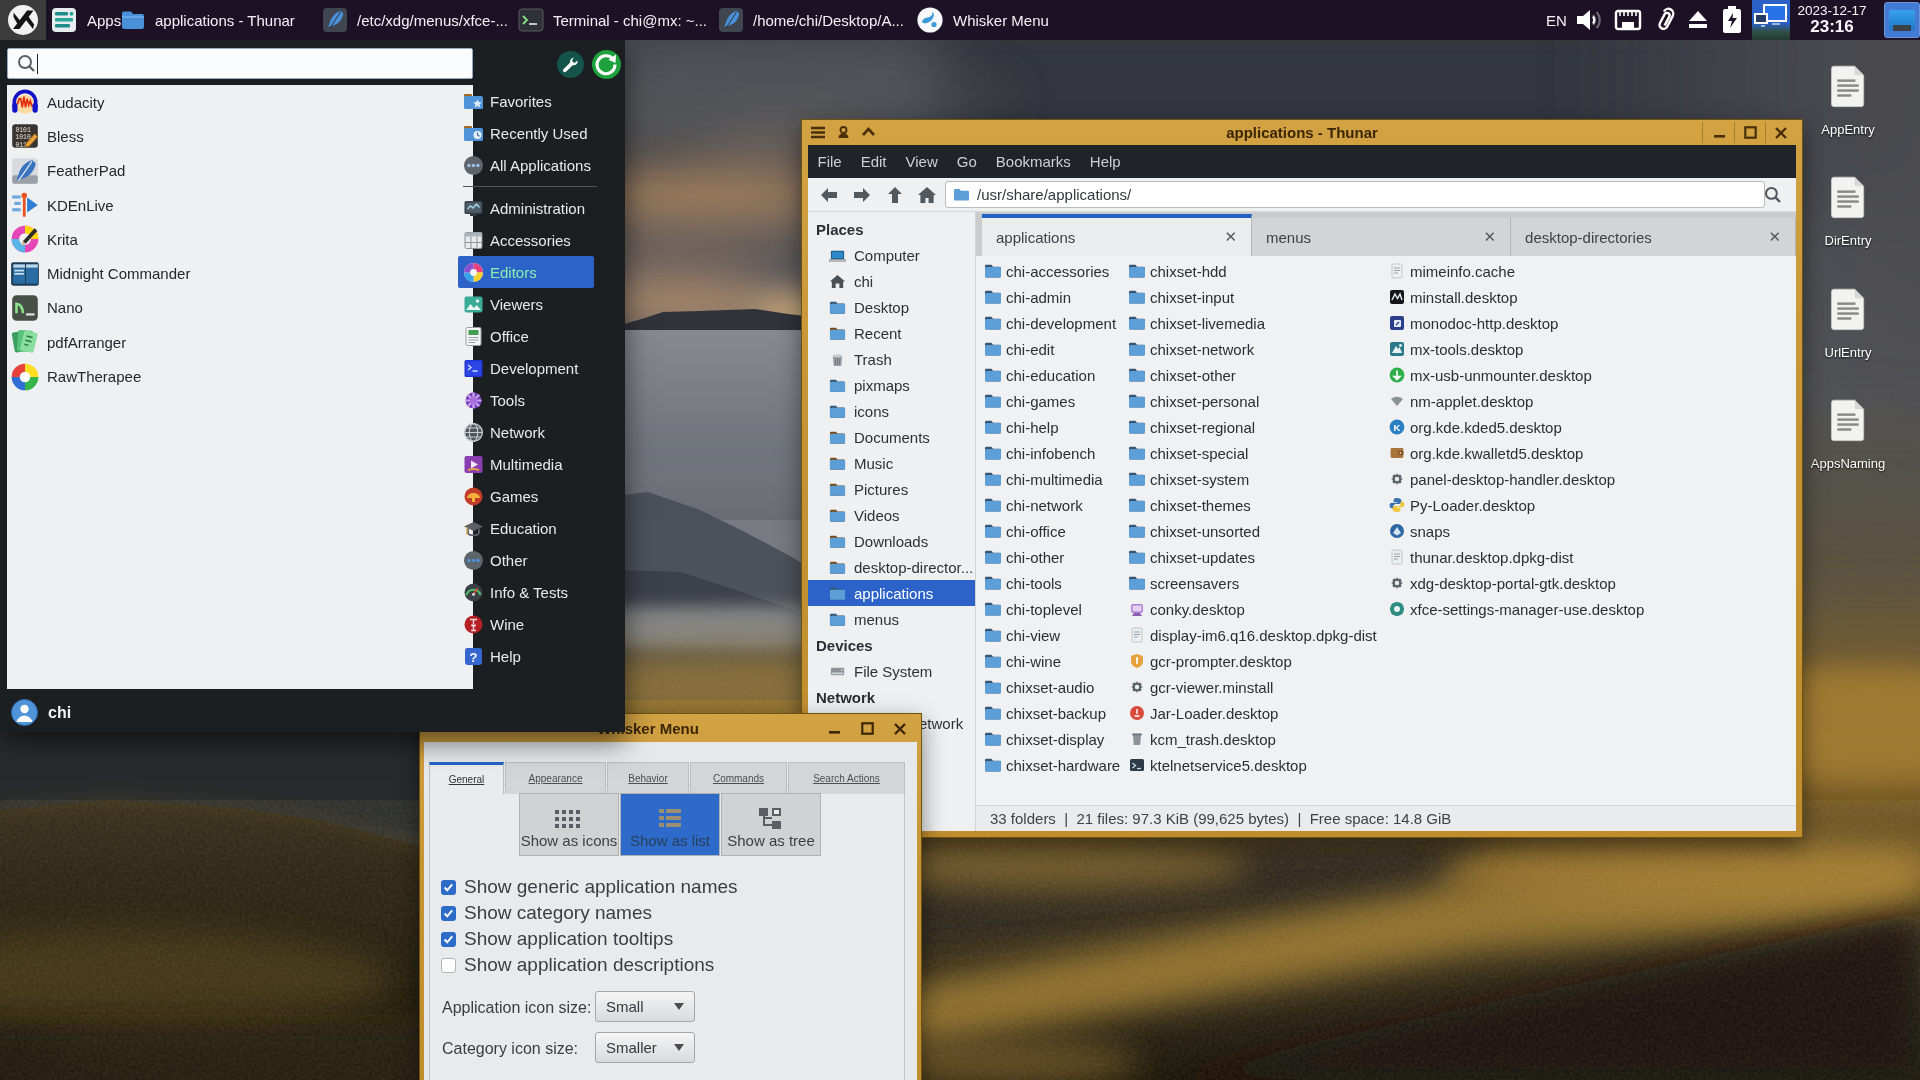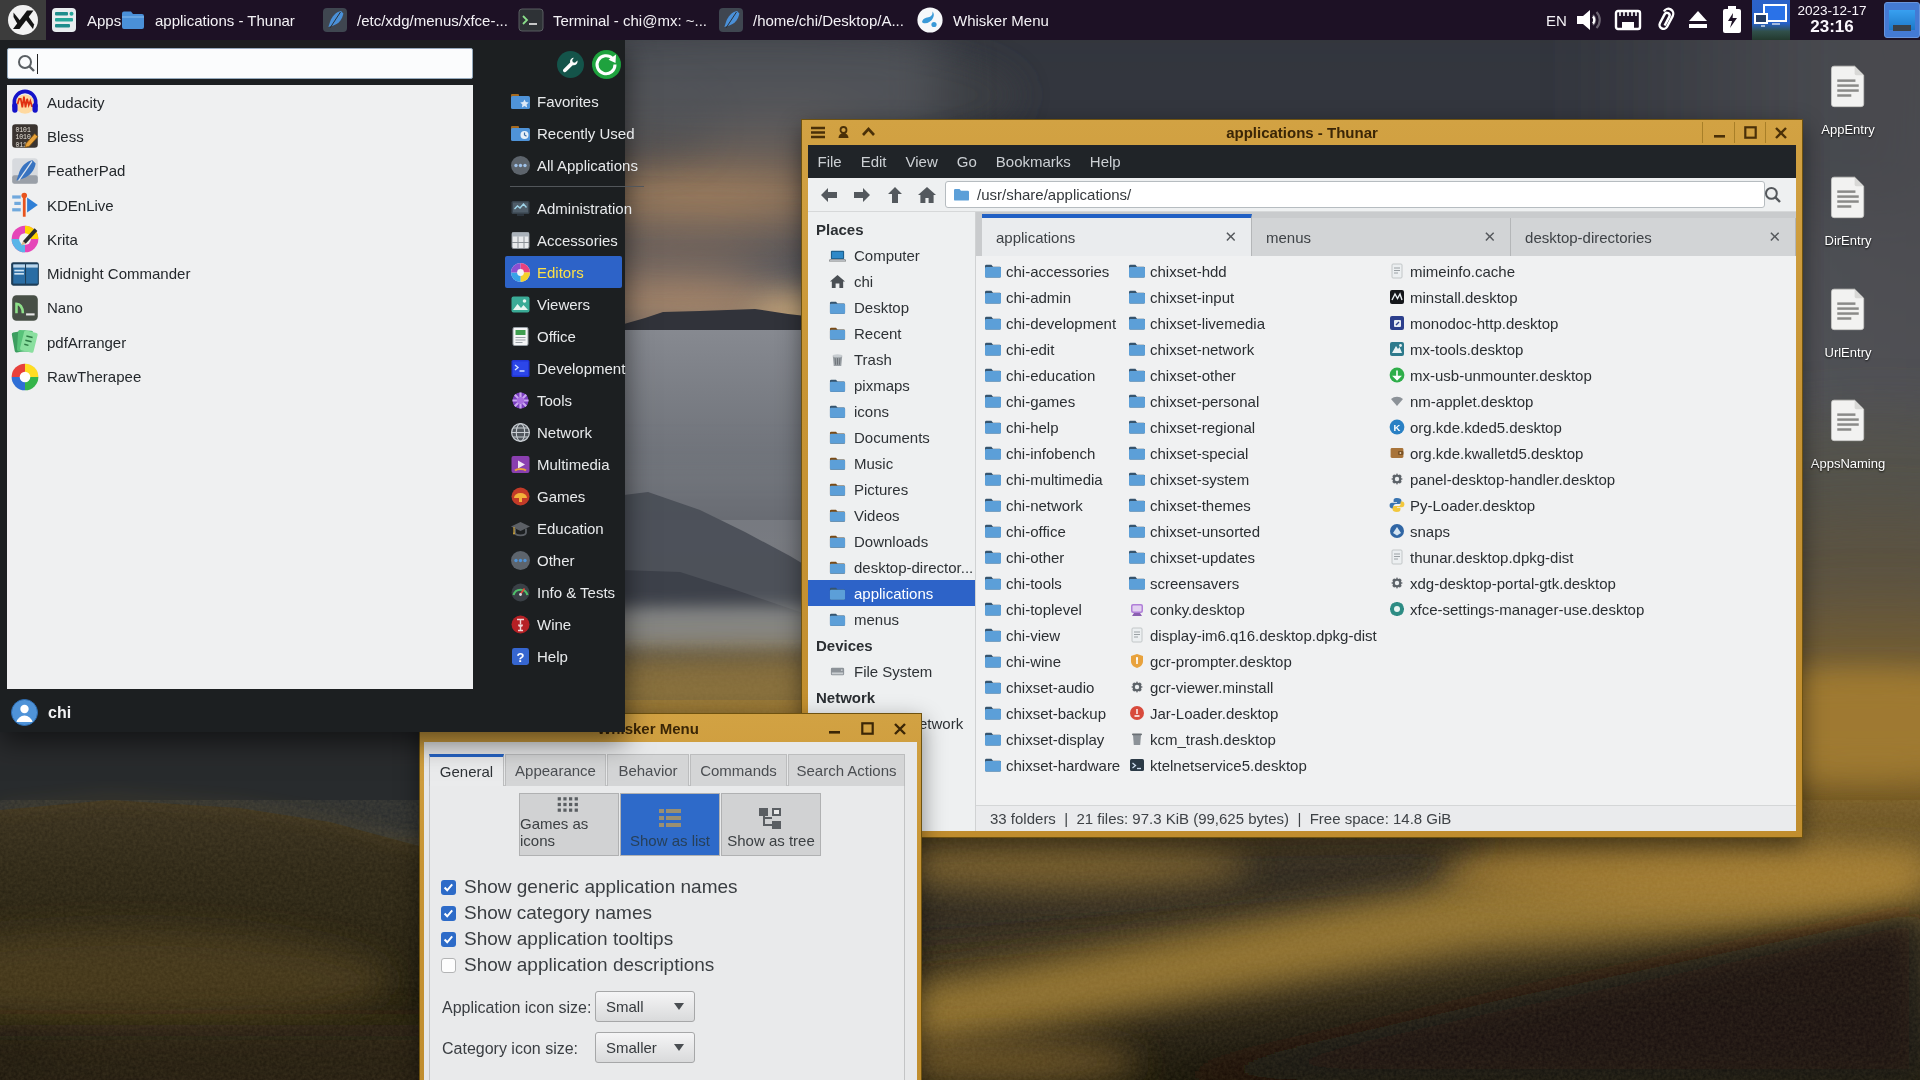--- a/index.html
+++ b/index.html
@@ -17,24 +17,24 @@
 
 #panel{position:absolute;left:0;top:0;width:1920px;height:40px;background:#1d1125;z-index:50;color:#f2f0f4;font-size:15px;}
 .ptask{position:absolute;top:0;height:40px;display:flex;align-items:center;gap:9px;color:#f4f2f6;}
 
 
 #whisker{position:absolute;left:0;top:40px;width:625px;height:692px;background:#1c1f21;z-index:40;box-shadow:0 10px 26px rgba(0,0,0,.55);}
 #wsearch{position:absolute;left:7px;top:8px;width:466px;height:31px;background:#fbfcfd;border:1px solid #94a9bc;border-radius:2px;}
 #wlist{position:absolute;left:7px;top:45px;width:466px;height:604px;background:#eff0f1;}
 .wli{display:flex;align-items:center;height:34.3px;padding-left:2px;gap:6px;color:#24282c;font-size:15px;}
 .wli svg{width:32px;height:32px;flex:none;}
-#wcats{position:absolute;left:505px;top:45px;width:142px;color:#e8eaec;font-size:15px;}
+#wcats{position:absolute;left:458px;top:45px;width:142px;color:#e8eaec;font-size:15px;}
 .wcat{display:flex;align-items:center;height:32px;gap:6px;padding-left:5px;border-radius:2px;}
 .wcat svg{width:21px;height:21px;flex:none;}
-.wcat.sel{background:#2d63c8;color:#fde047;width:117px;}
+.wcat.sel{background:#2d63c8;color:#86efac;width:136px;}
 .wsep{height:1px;background:#52565a;margin:5px 3px 5px 5px;}
 #wuser{position:absolute;left:11px;top:659px;display:flex;align-items:center;gap:10px;color:#f1f2f3;font-size:16px;font-weight:bold;}
 
 
 .gwin{position:absolute;background:linear-gradient(180deg,#d2a243 0%,#c79434 40%,#c08d2e 100%);
   border:1px solid #6e5210;box-shadow:0 8px 22px rgba(0,0,0,.45);}
 .gtitle{position:absolute;left:0;right:0;top:0;height:25px;color:#3b2606;font-weight:bold;font-size:15px;display:flex;align-items:center;justify-content:center;}
 .wbtn{position:absolute;top:0;width:30px;height:25px;display:flex;align-items:center;justify-content:center;}
 
 
@@ -56,21 +56,21 @@
 #tfiles{position:absolute;left:0;right:0;top:44px;bottom:26px;background:#f0f1f2;font-size:15px;color:#2b2f33;}
 .fcol{position:absolute;top:2px;}
 .frow{display:flex;align-items:center;height:26px;gap:4px;}
 .frow svg{width:18px;height:18px;flex:none;}
 #tstatus{position:absolute;left:0;right:0;bottom:0;height:26px;background:#eaebed;border-top:1px solid #d4d6d7;display:flex;align-items:center;padding-left:14px;font-size:15px;color:#3e4246;}
 
 
 #wmdlg{left:419px;top:713px;width:503px;height:380px;z-index:20;}
 #wmdlg .gtitle{height:28px;padding-right:45px;}
 #dbody{position:absolute;left:4px;right:4px;top:28px;bottom:0;background:#e7e8e9;}
-.dtab{position:absolute;top:12px;height:32px;display:flex;align-items:center;justify-content:center;background:#d4d5d6;border:1px solid #bcbdbe;border-bottom:none;color:#4b4e52;font-size:15px;}
+.dtab{position:absolute;top:20px;height:32px;display:flex;align-items:center;justify-content:center;background:#d4d5d6;border:1px solid #bcbdbe;border-bottom:none;color:#4b4e52;font-size:10px;text-decoration:underline;}
 .dtab.on{background:#eaebec;border-top:3px solid #2563c4;color:#2f3337;}
 .sbtn{position:absolute;width:100px;height:63px;background:#d1d2d3;border:1px solid #b0b1b2;color:#3c4043;font-size:15px;display:flex;flex-direction:column;align-items:center;justify-content:flex-end;padding-bottom:6px;}
 .sbtn.on{background:#2e6ac9;color:#274059;}
 .cbrow{position:absolute;display:flex;align-items:center;gap:8px;font-size:19px;color:#3a3e42;}
 .cbx{width:15px;height:15px;border-radius:3px;}
 .cbx.c{background:#2d6bc8;display:flex;align-items:center;justify-content:center;}
 .cbx.u{background:#fdfdfd;border:1px solid #b3b4b5;}
 .drop{position:absolute;width:100px;height:31px;background:linear-gradient(180deg,#f5f5f6,#d9dadb);border:1px solid #a6a7a8;border-radius:3px;display:flex;align-items:center;padding-left:10px;font-size:15px;color:#35393d;}
 .dlab{position:absolute;font-size:16px;color:#3a3e42;}
 
@@ -834,21 +834,21 @@
         <rect x="1" y="11" width="4" height="4"></rect>
               <rect x="8" y="11" width="4" height="4"></rect>
               <rect x="15" y="11" width="4" height="4"></rect>
               <rect x="22" y="11" width="4" height="4"></rect>
         <rect x="1" y="18" width="4" height="4"></rect>
               <rect x="8" y="18" width="4" height="4"></rect>
               <rect x="15" y="18" width="4" height="4"></rect>
               <rect x="22" y="18" width="4" height="4"></rect>
       </g>
           </svg>
-    <span>Games as icons</span>
+    <span>Show as icons</span>
         </div>
   <div class="sbtn on" style="left:196px;top:51px;">
     <svg width="26" height="26" viewBox="0 0 26 26">
       <g fill="#9a8f72">
               <rect x="2" y="3" width="5" height="4"></rect>
               <rect x="9" y="3" width="15" height="4"></rect>
       <rect x="2" y="10" width="5" height="4"></rect>
               <rect x="9" y="10" width="15" height="4"></rect>
       <rect x="2" y="17" width="5" height="4"></rect>
               <rect x="9" y="17" width="15" height="4"></rect>

